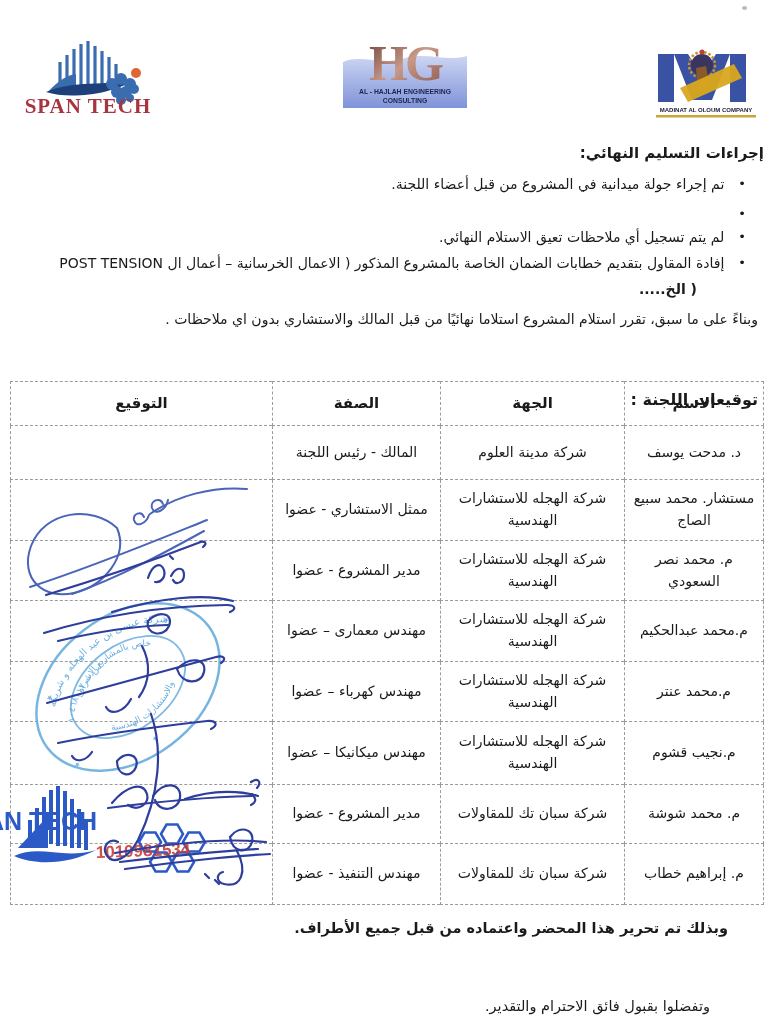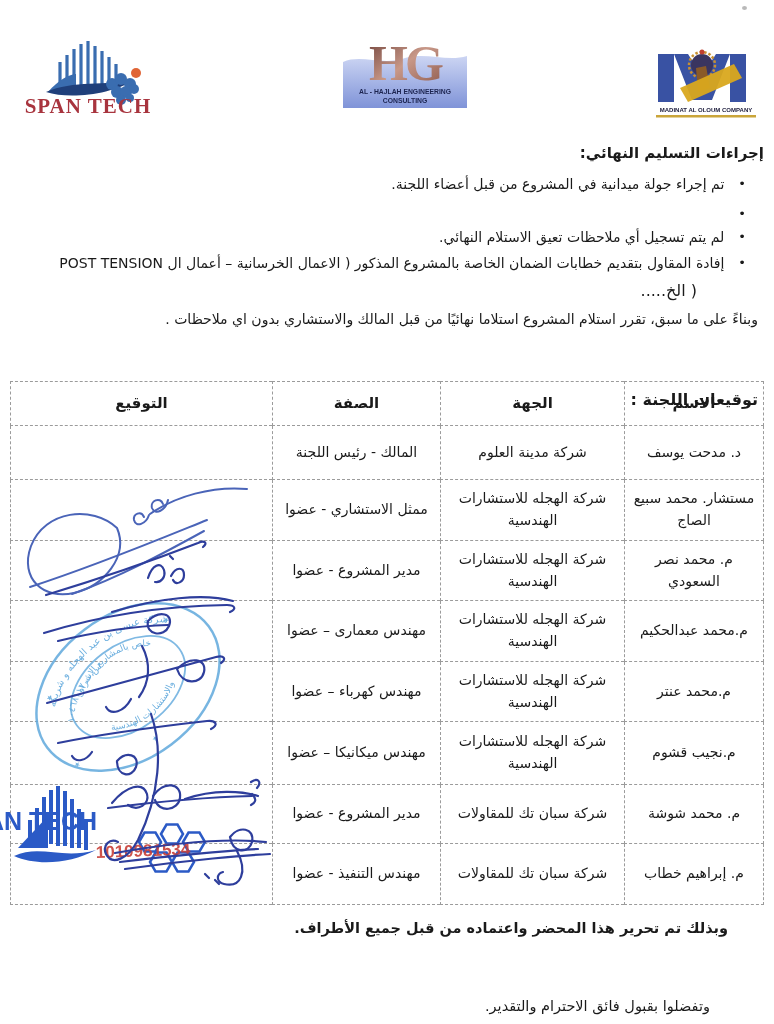--- a/index.html
+++ b/index.html
@@ -11,21 +11,21 @@
   .abs { position:absolute; }
   
   #logo-spantech-top { left:18px; top:40px; width:140px; height:78px; }
   #logo-hg { left:343px; top:28px; width:124px; height:80px; }
   #logo-madinat { left:650px; top:46px; width:112px; height:76px; }
   
   .h-proc { top:144px; right:10px; font-size:15px; font-weight:bold;text-align:center; }
   .bullet { right:28px; left:30px; display:flex; gap:14px; font-size:14px; text-align:right; }
   .bullet .dot { font-size:13px; line-height:1.3; }
   .b1{ top:176px; } .b2{ top:206px; } .b3{ top:229px; } .b4{ top:255px; }
-  .b4l2 { top:281px; right:77px; font-size:16px; }
+  .b4l2 { top:281px; right:77px; font-size:14px;font-weight:bold; }
   .conclusion { top:311px; right:16px; left:30px; text-align:right; font-size:14px; }
   .h-sign { top:346px; right:16px; font-size:16px; font-weight:bold;margin-top:44px; }
   
   table.committee { position:absolute; left:10px; top:381px; width:753px;
     border-collapse:collapse; table-layout:fixed; }
   table.committee th, table.committee td {
     border:1px dashed #9b9b9b; text-align:center; vertical-align:middle;
     font-size:14px; padding:2px 6px; line-height:1.55; font-weight:normal;
   }
   table.committee th { font-weight:bold; font-size:15px; height:44px; }

